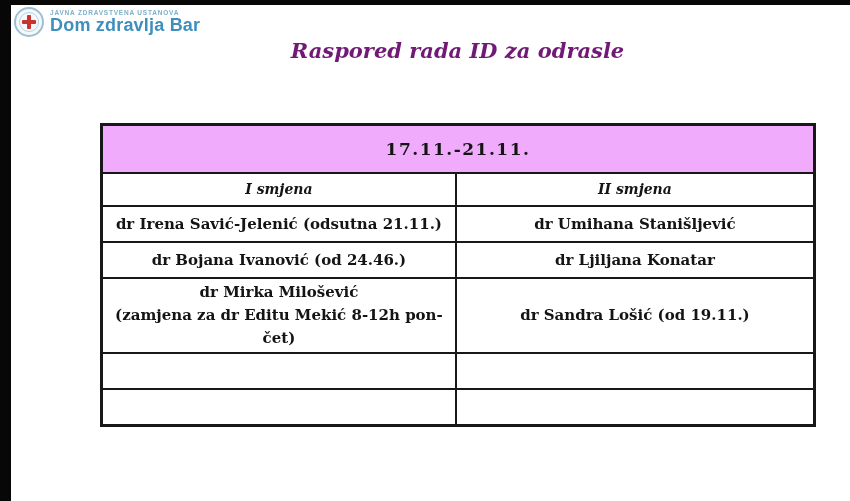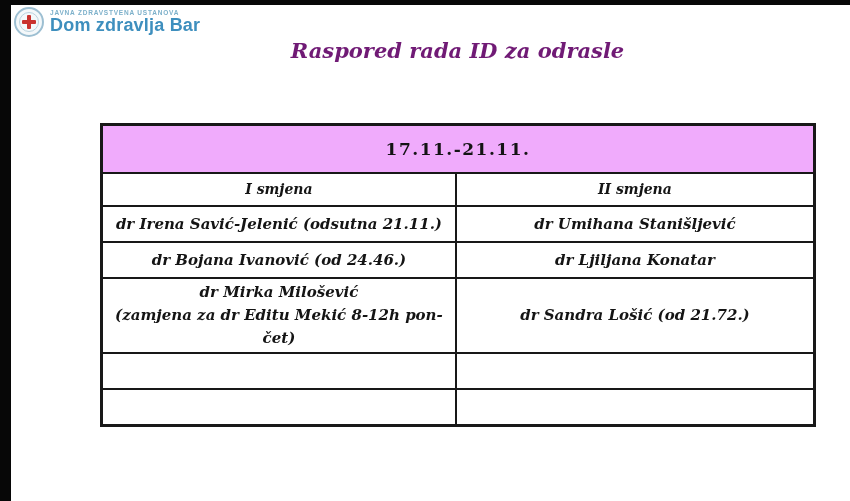--- a/index.html
+++ b/index.html
@@ -78,21 +78,21 @@
     background: #f0abfc;
     font-weight: bold; font-style: normal;
     font-size: 17px; letter-spacing: 1.5px;
   }
   tr.r-cols td {
     height: 33px;
     font-style: italic; font-weight: bold; font-size: 14px;
   }
   tr.r-data td {
     height: 36px;
-    font-style: italic; font-weight: bold; font-size: 15px; margin-top: 44px;
+    font-weight: bold; font-size: 15px; margin-top: 44px;
   }
   tr.r-tall td { height: 60px; }
   tr.r-tall .line { line-height: 1.55; }
 </style>
 </head>
 <body>
 
 <div class="top-bar"></div>
 <div class="left-bar"></div>
 
@@ -126,21 +126,21 @@
       </tr>
       <tr class="r-data">
         <td class="c-left">dr Bojana Ivanović (od 24.46.)</td>
         <td class="c-right">dr Ljiljana Konatar</td>
       </tr>
       <tr class="r-data r-tall">
         <td class="c-left">
           <div class="line">dr Mirka Milošević</div>
           <div class="line">(zamjena za dr Editu Mekić 8-12h pon-čet)</div>
         </td>
-        <td class="c-right">dr Sandra Lošić (od 21.72.)</td>
+        <td class="c-right">dr Sandra Lošić (od 19.11.)</td>
       </tr>
       <tr class="r-data">
         <td class="c-left"></td>
         <td class="c-right"></td>
       </tr>
       <tr class="r-data">
         <td class="c-left"></td>
         <td class="c-right"></td>
       </tr>
     </tbody>

